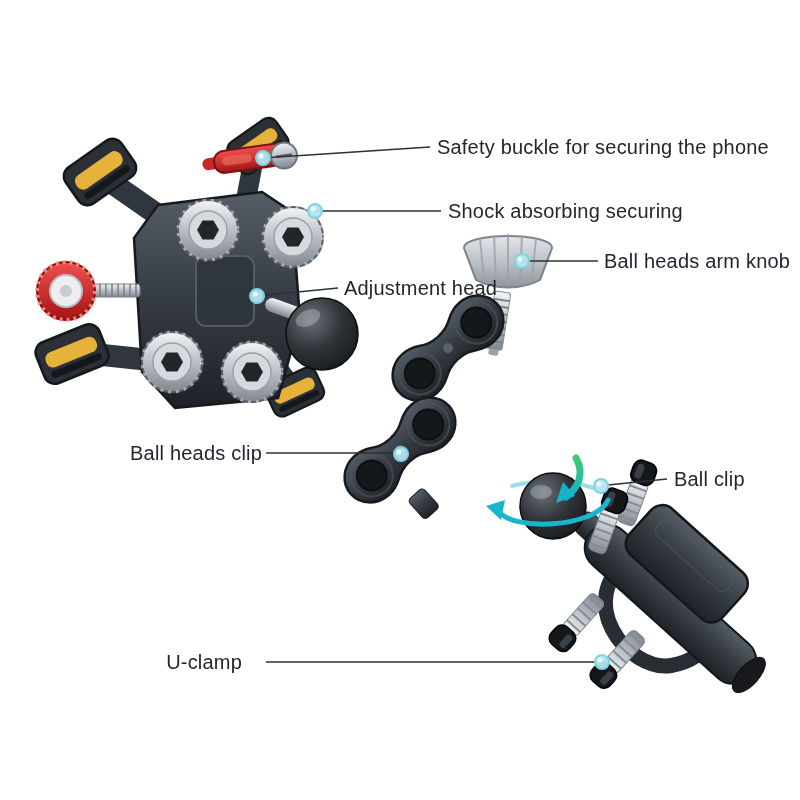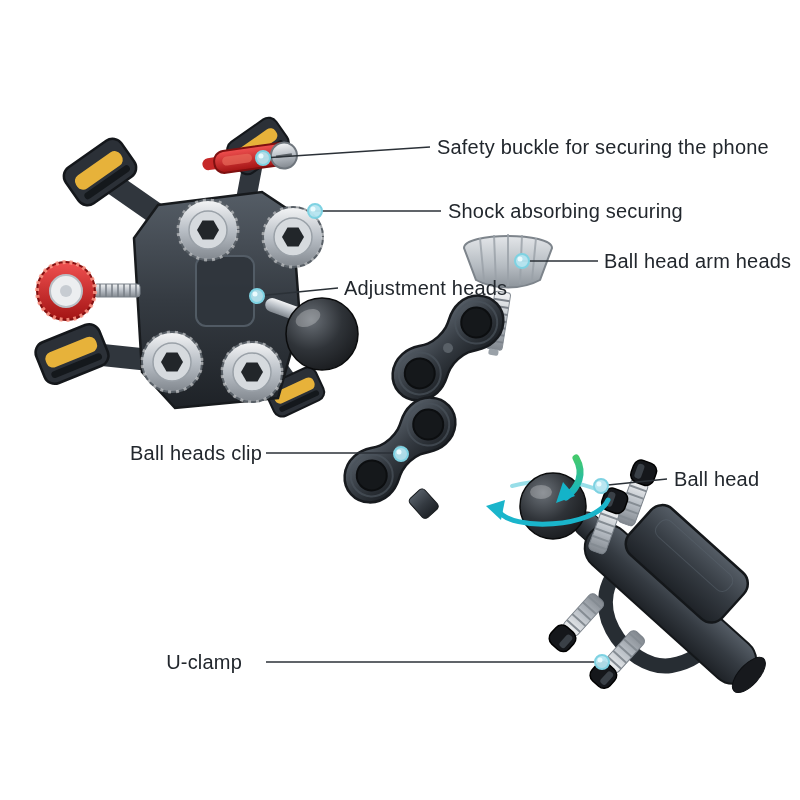--- a/index.html
+++ b/index.html
@@ -205,19 +205,19 @@
         </g>
       <g>
           <circle cx="602" cy="662" r="7" fill="#b5e5f0" fill-opacity="0.95" stroke="#7ed2e2" stroke-width="2"></circle>
           <circle cx="600" cy="660" r="2.5" fill="#eafbfe"></circle>
         </g>
     </g>
   </svg>
 
   <div class="label" style="left:437px;top:135px;">Safety buckle for securing the phone</div>
   <div class="label" style="left:448px;top:199px;">Shock absorbing securing</div>
-  <div class="label" style="left:604px;top:249px;">Ball head arm heads</div>
-  <div class="label" style="left:344px;top:276px;">Adjustment heads</div>
+  <div class="label" style="left:604px;top:249px;">Ball heads arm knob</div>
+  <div class="label" style="left:344px;top:276px;">Adjustment head</div>
   <div class="label r" style="right:538px;top:441px;">Ball heads clip</div>
-  <div class="label" style="left:674px;top:467px;">Ball head</div>
+  <div class="label" style="left:674px;top:467px;">Ball clip</div>
   <div class="label r" style="right:558px;top:650px;">U-clamp</div>
 
 </div>
 
 </body></html>

